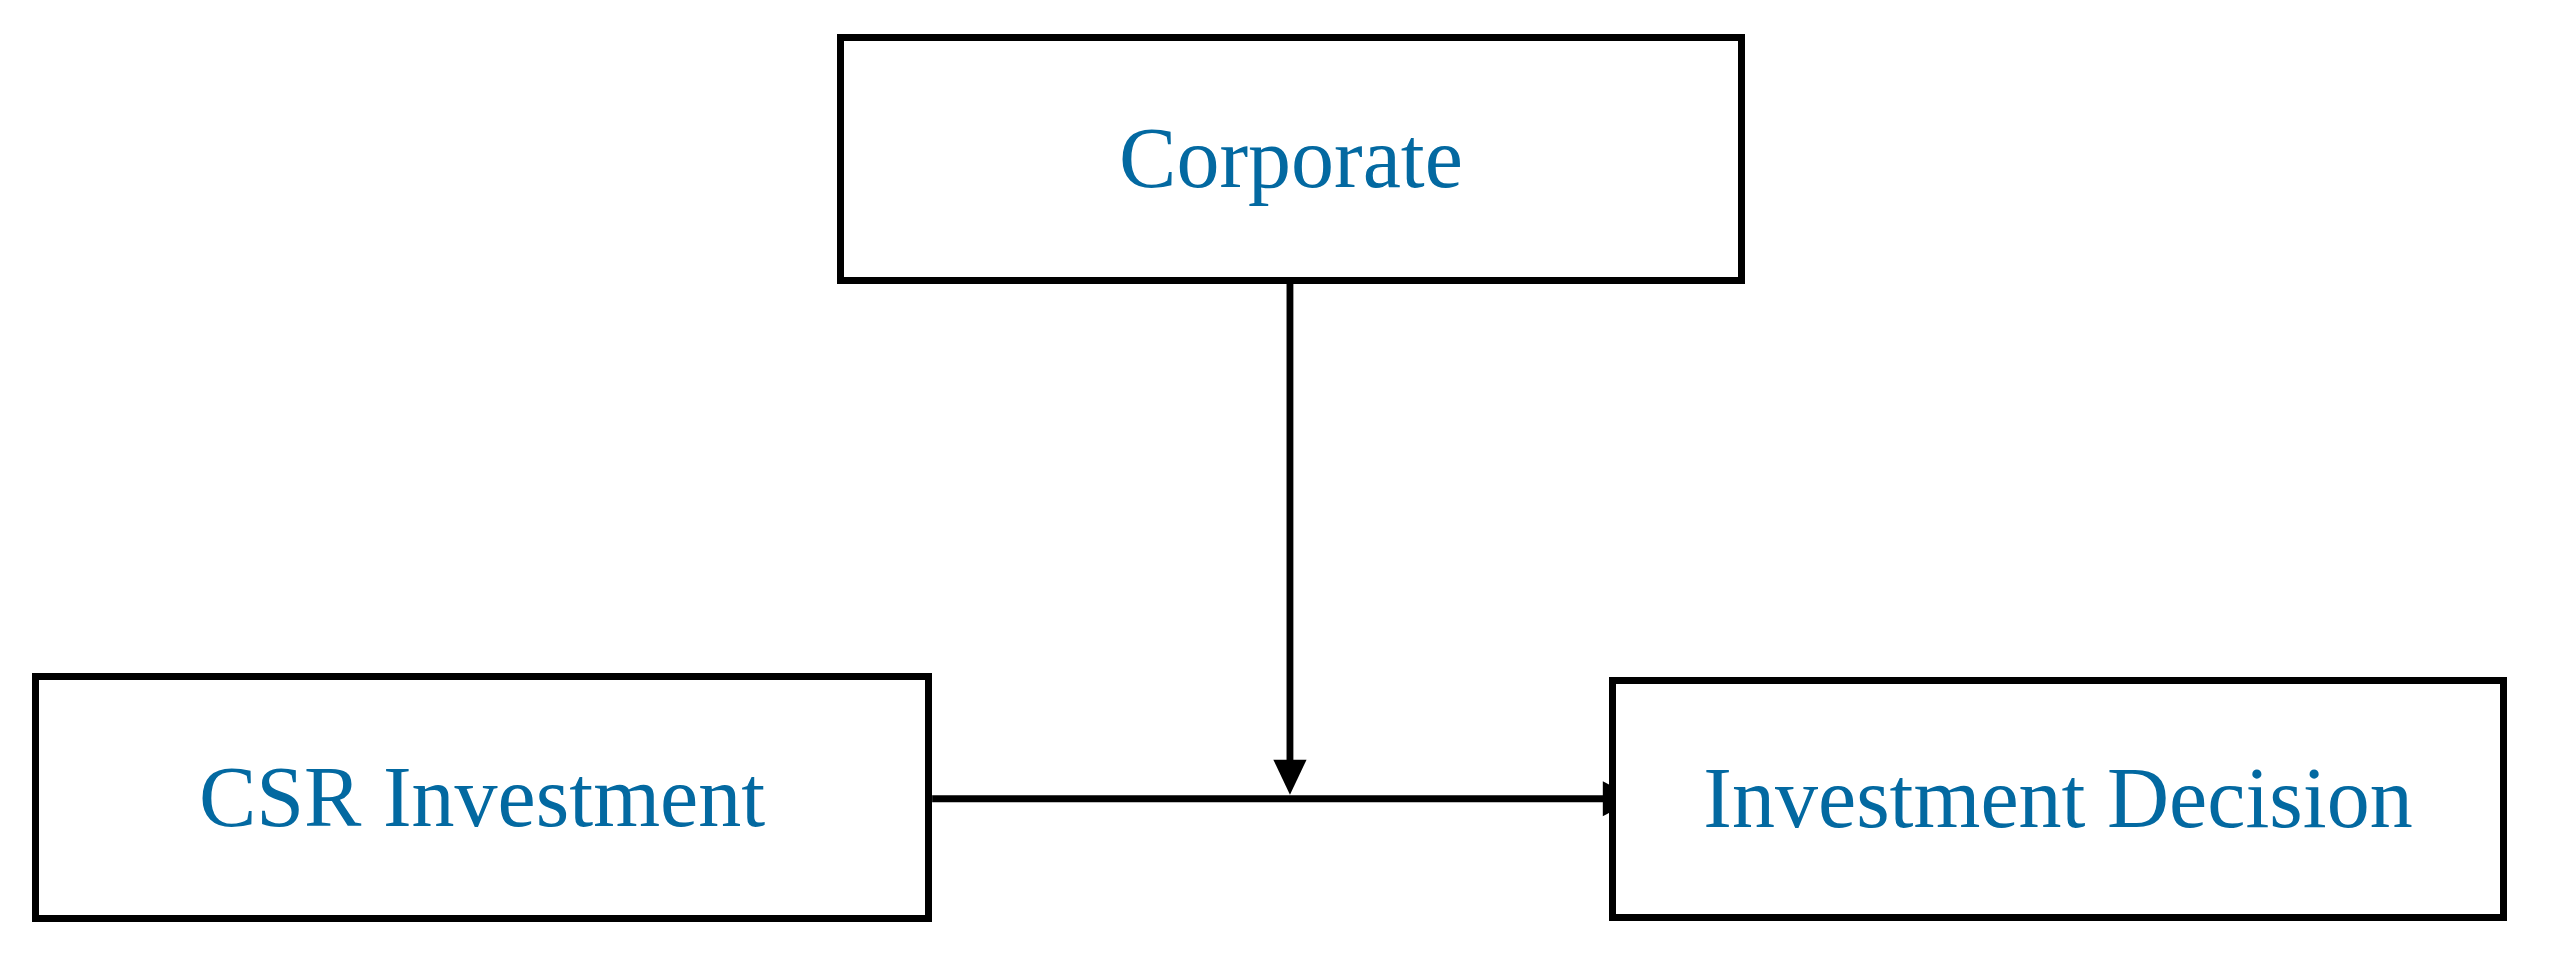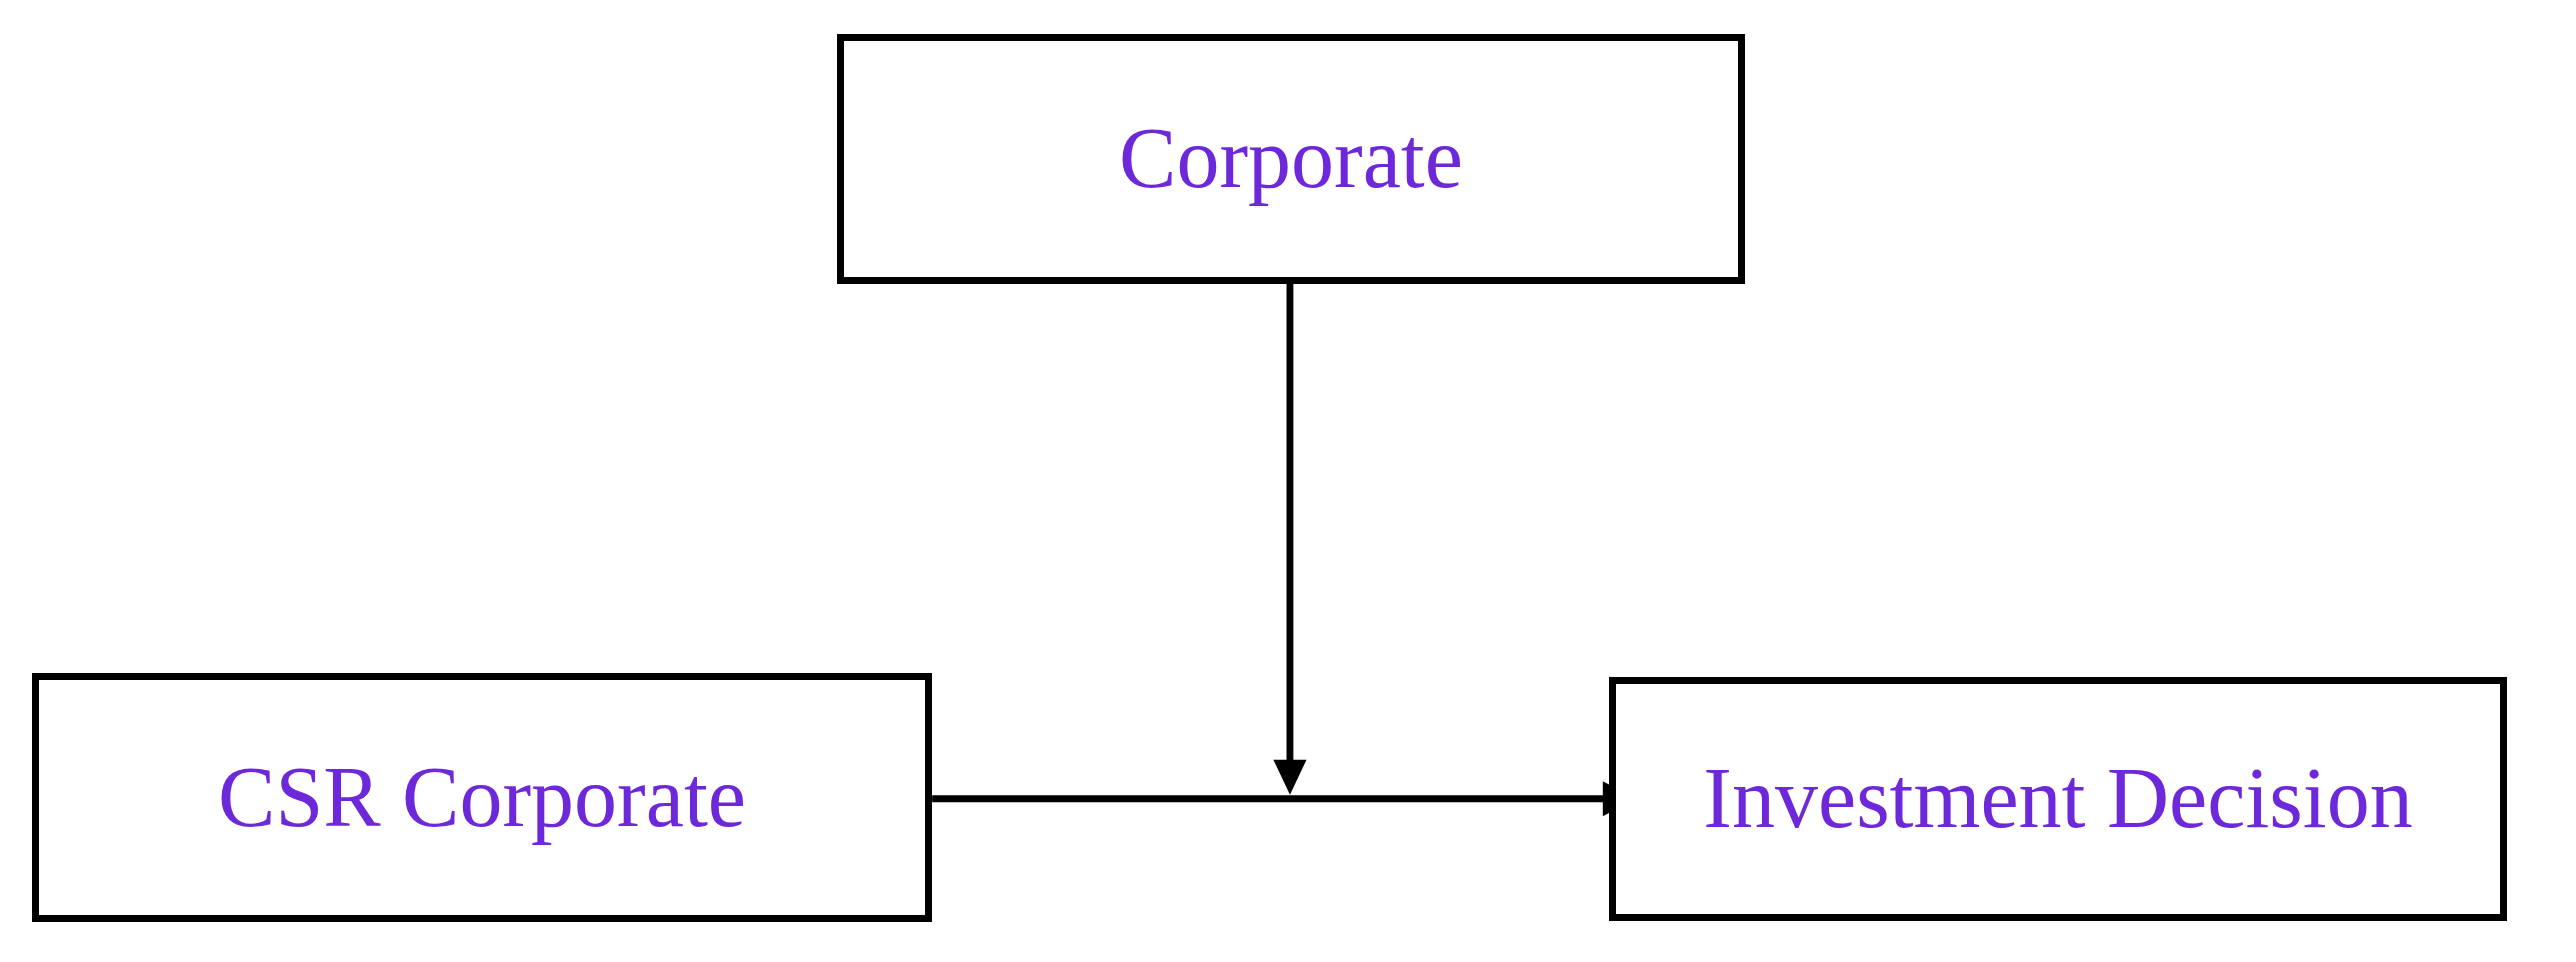--- a/index.html
+++ b/index.html
@@ -29,21 +29,21 @@
     border: 7.8px solid #000000;
     background: #ffffff;
     display: flex;
     align-items: center;
     justify-content: center;
     text-align: center;
   }
   .node-label {
     font-size: 86px;
     line-height: 1.18;
-    color: #6d28d9;
+    color: #0369a1;
     white-space: nowrap;
   }
   .node-label span { display: block; }
   
   .node-moderator {
     left: 837px;
     top: 34px;
     width: 908px;
     height: 250px;
   }
@@ -80,21 +80,21 @@
     </g>
   </svg>
 
   <div class="node node-moderator">
     <div class="node-label">
       <span>Corporate</span>
     </div>
   </div>
 
   <div class="node node-independent">
-    <div class="node-label">CSR Corporate</div>
+    <div class="node-label">CSR Investment</div>
   </div>
 
   <div class="node node-dependent">
     <div class="node-label">Investment Decision</div>
   </div>
 
 </div>
 
 
 </body></html>

